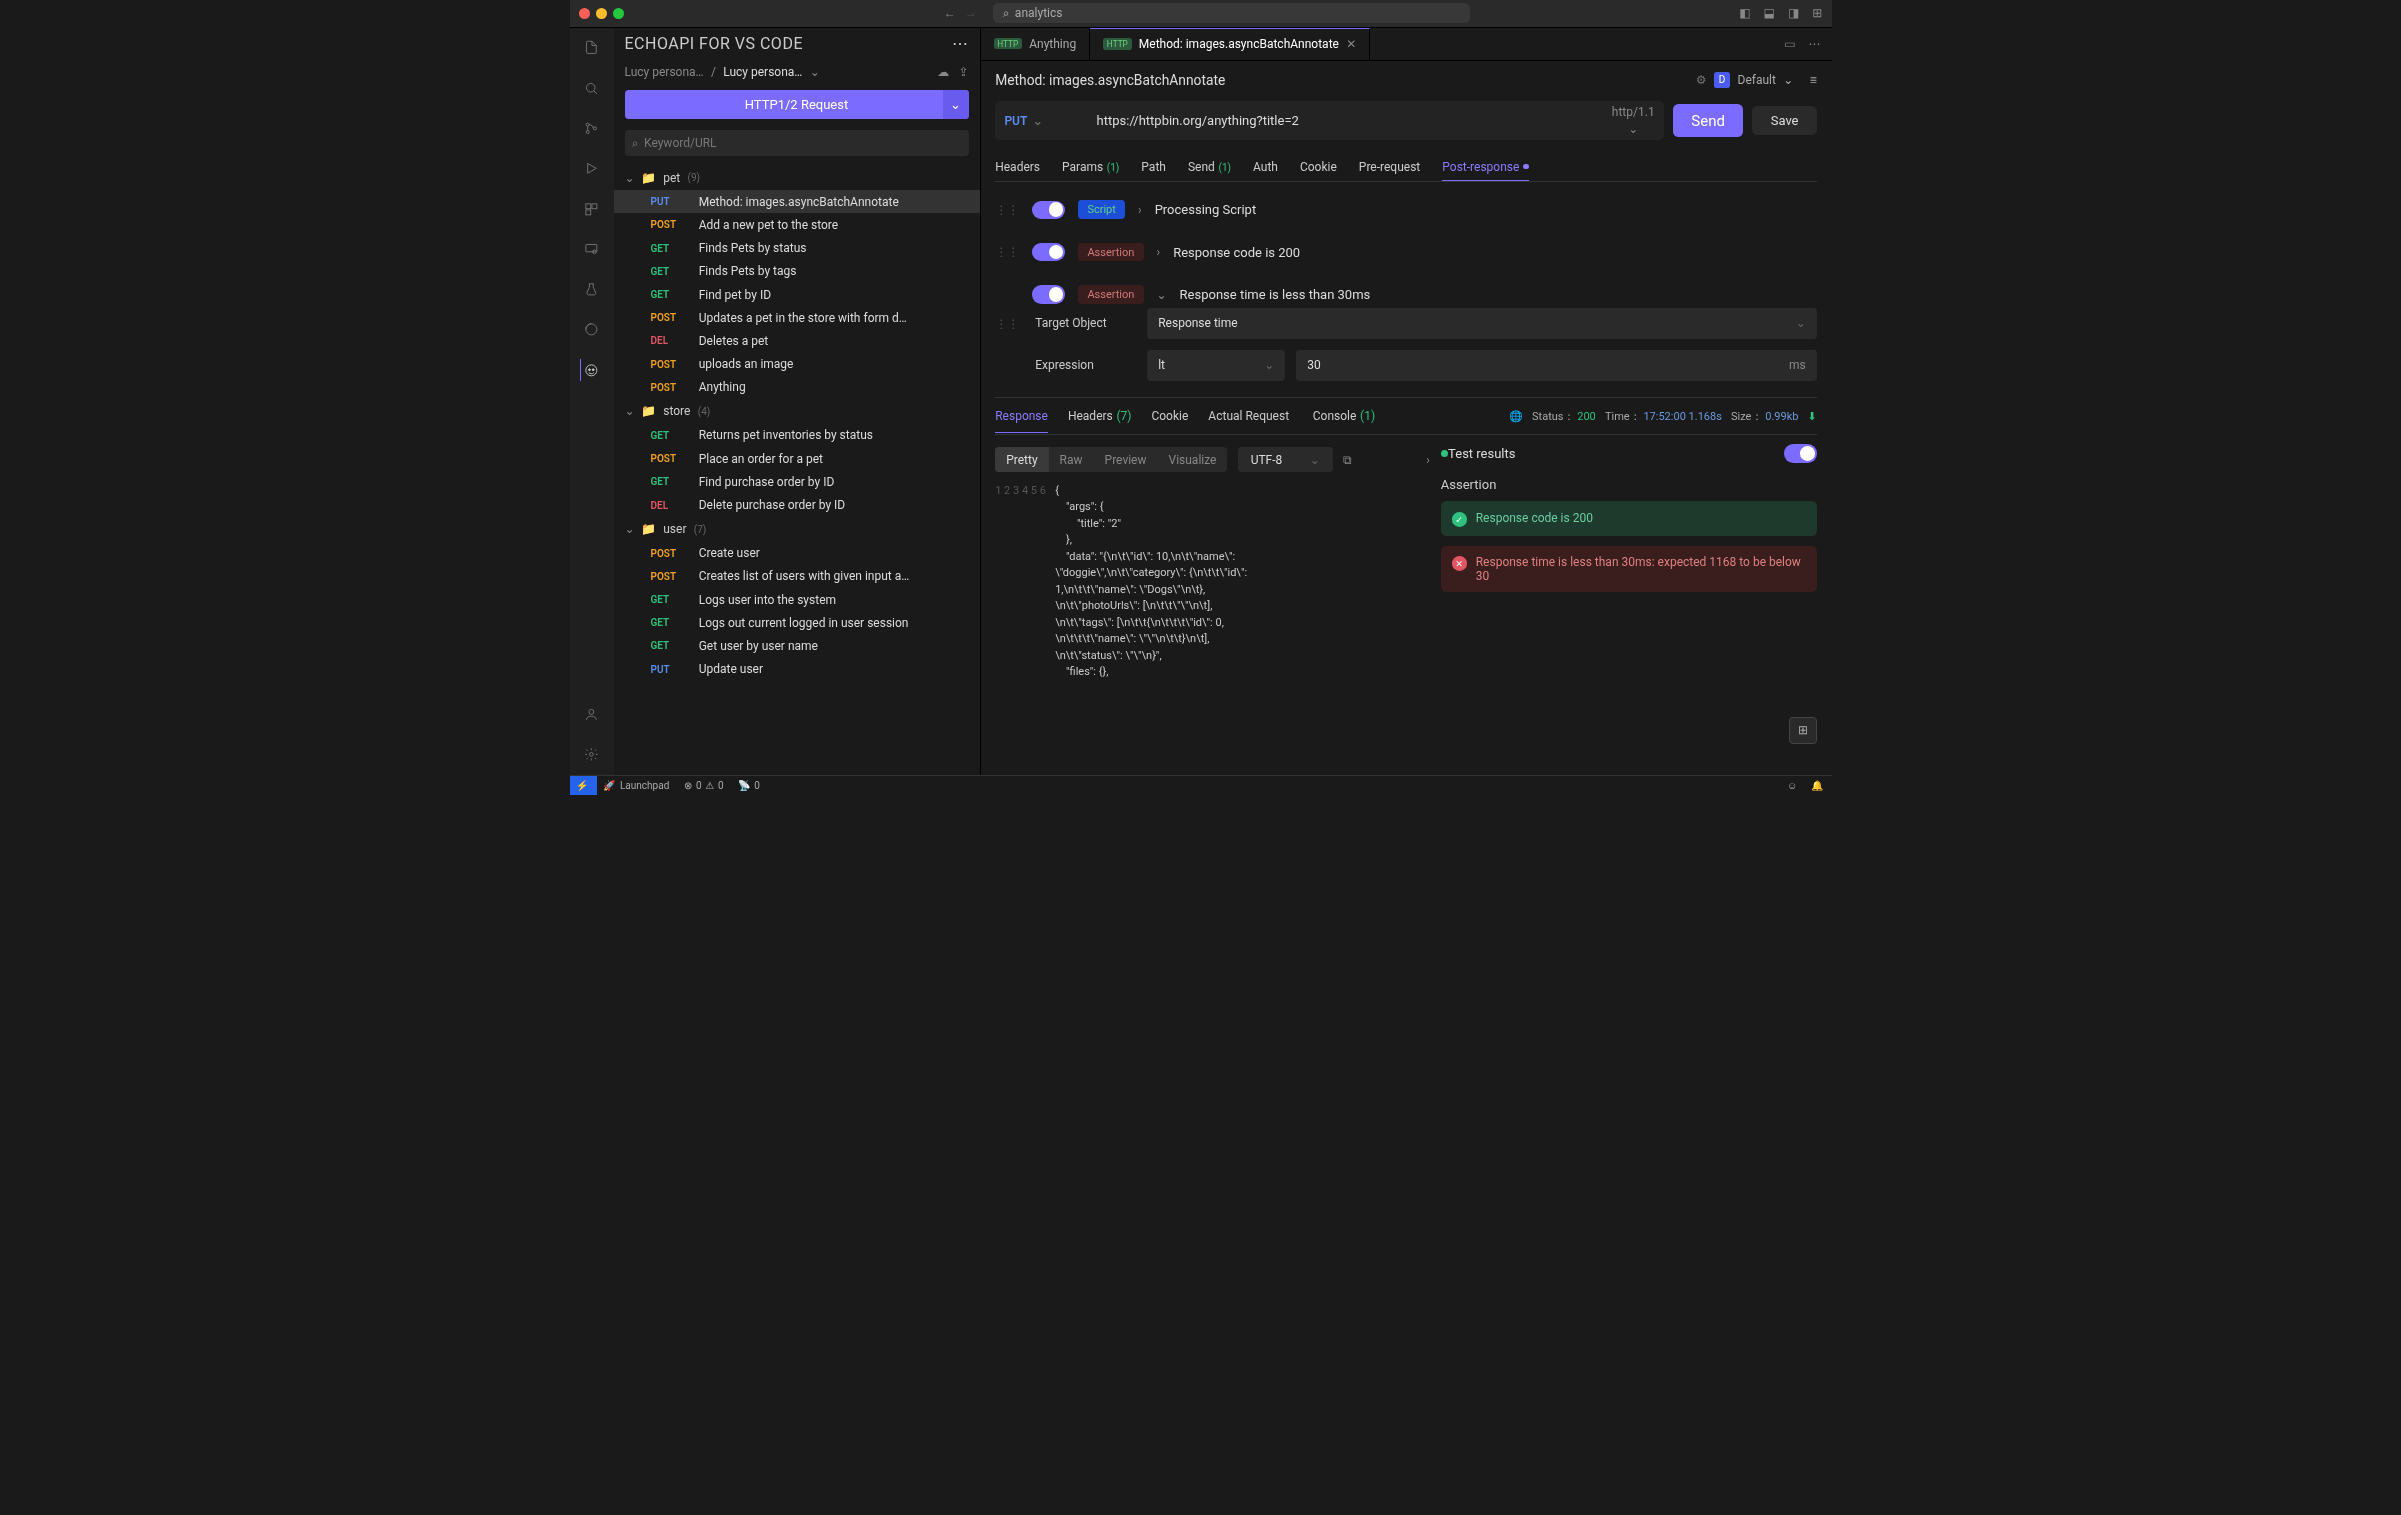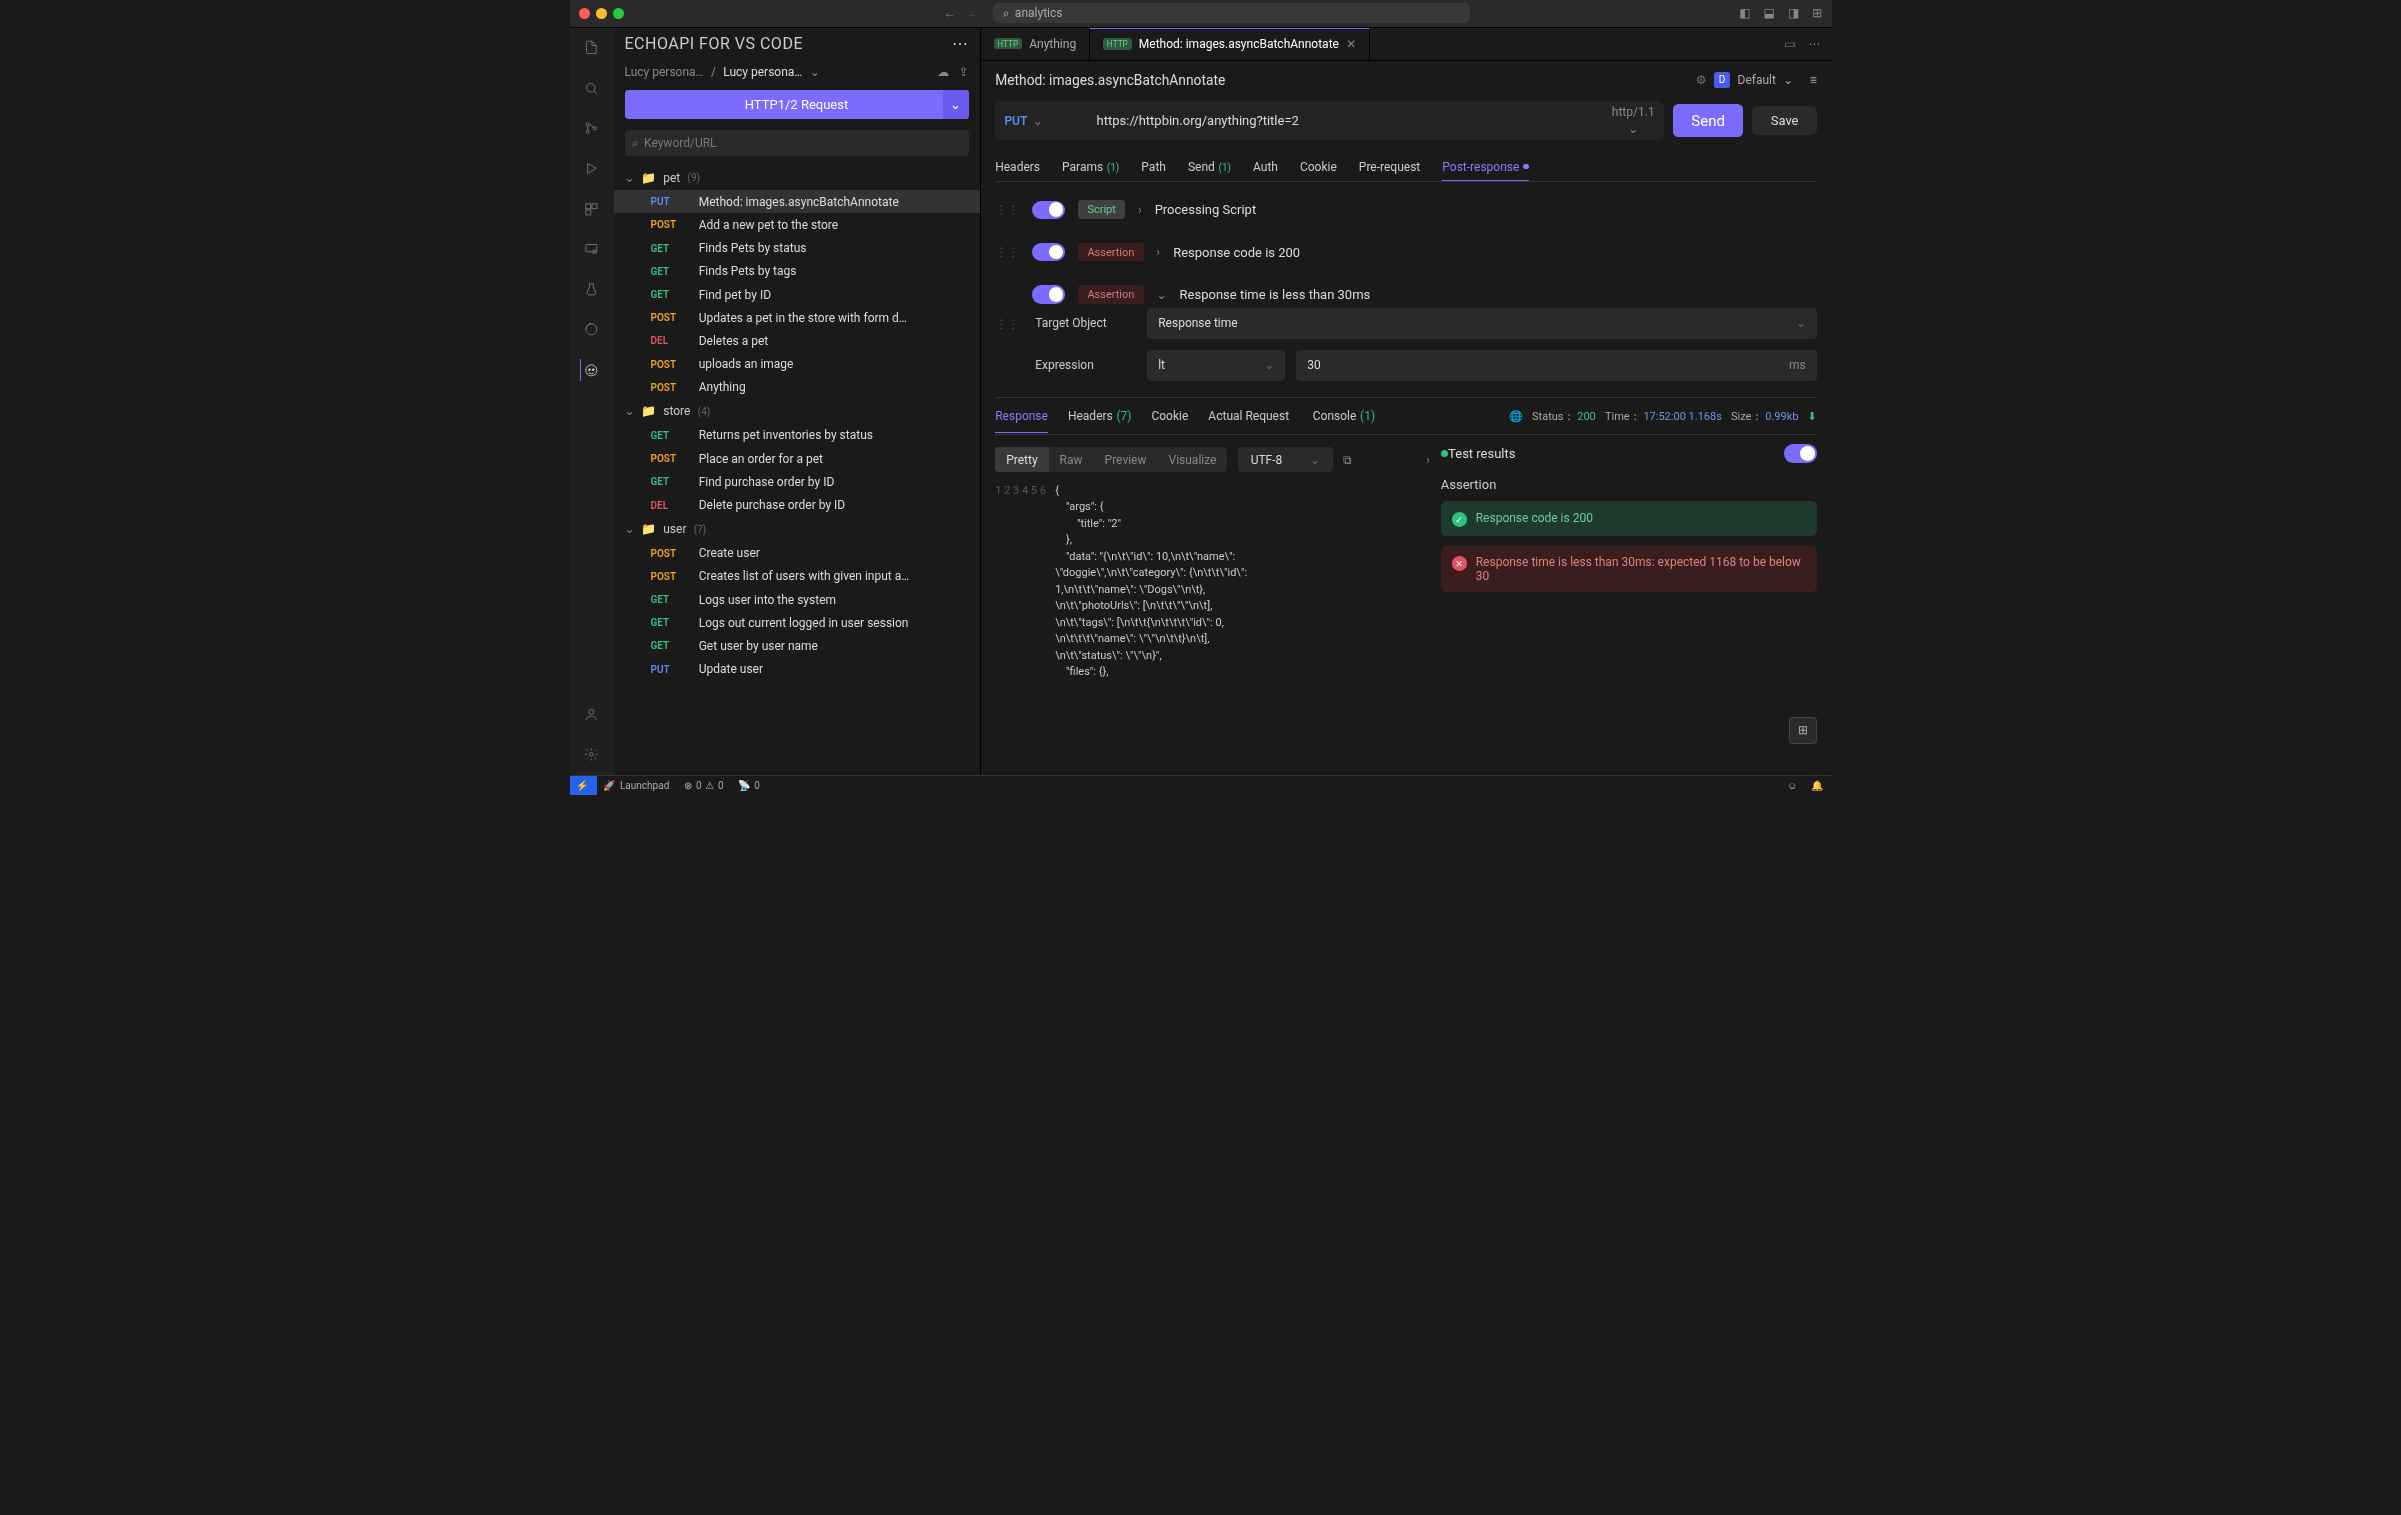--- a/index.html
+++ b/index.html
@@ -68,21 +68,21 @@
 .req-tab .ind { width:5.5px; height:5.5px; border-radius:50%; background:#2ec27e; }
 .req-tab .ind.p { background:#8b7bff; }
 
 
 .assertion-block { margin-top:14.7px; display:flex; flex-direction:column; gap:16.5px; }
 .a-row { display:flex; align-items:center; gap:13px; padding:3.7px 0; }
 .drag { color:#555; cursor:grab; }
 .toggle { width:33px; height:18.3px; background:#7b6bff; border-radius:9.2px; position:relative; cursor:pointer; }
 .toggle::after { content:""; width:14.7px; height:14.7px; background:#fff; border-radius:50%; position:absolute; top:1.8px; right:1.8px; }
 .tag { padding:2.8px 9.2px; border-radius:3.7px; font-size:11px; }
-.tag.script { background:#404040; color:#5fcf8f; }
+.tag.script { background:#1d4ed8; color:#5fcf8f; }
 .tag.assert { background:#3a1d1d; color:#d07878; }
 .chev-r { color:#888; cursor:pointer; }
 .a-label { color:#ddd; font-size:13px; }
 .a-fields { margin-left:40px; display:flex; flex-direction:column; gap:11px; }
 .field-row { display:flex; gap:11px; align-items:center; }
 .field-label { width:101px; color:#ccc; font-size:12px; }
 .field-input { background:#2a2a2a; border-radius:3.7px; height:31px; padding:0 11px; color:#ddd; flex:1; display:flex; align-items:center; justify-content:space-between; }
 .field-input.sm { width:138px; flex:none; }
 
 

